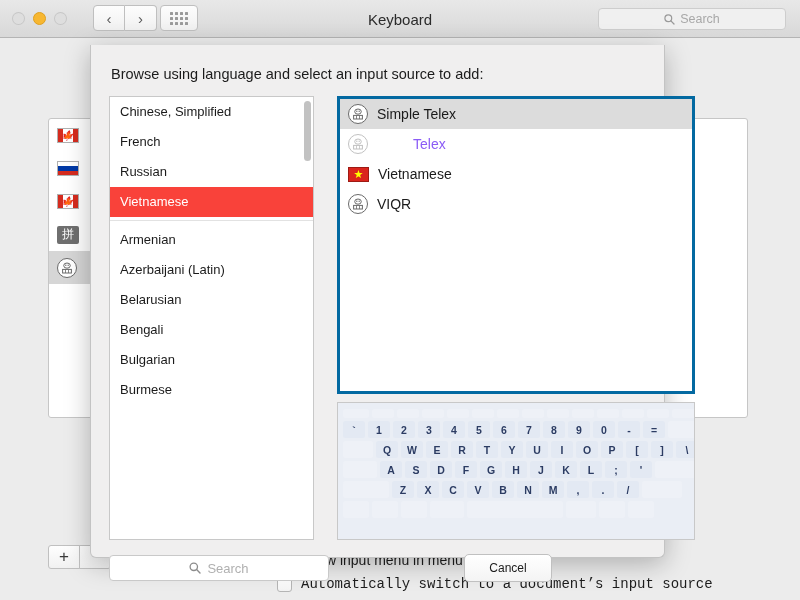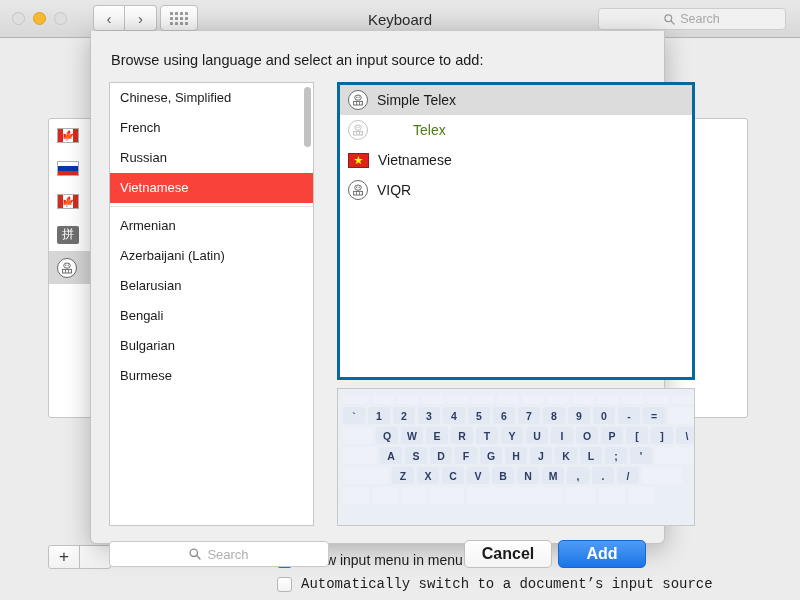--- a/index.html
+++ b/index.html
@@ -107,21 +107,21 @@
     border:1px solid #b5b5b5; background:linear-gradient(to bottom,#fff,#f3f3f3);
   }
   .chk.on {
     background:#2f7fec; border-color:#2570d6;
     display:flex; align-items:center; justify-content:center;
     color:#fff; font-size:11px; line-height:1;
   }
 
   
   .sheet {
-    position: absolute; left: 90px; top: 31px; width: 575px; height: 513px;
+    position: absolute; left: 90px; top: 45px; width: 575px; height: 513px;
     background: #f0efef;
     border: 1px solid #c3c3c3;
     border-top: none;
     border-radius: 0 0 6px 6px;
     box-shadow: 0 6px 26px rgba(0,0,0,0.26);
   }
   .sheet-title {
     position: absolute; left: 20px; top: 21px;
     font-size: 14.5px; color: #1b1b1b;
   }
@@ -147,21 +147,21 @@
 
   .src-box {
     position: absolute; left: 246px; top: 51px; width: 358px; height: 298px;
     background: #ffffff; border: 3px solid #0369a1;
   }
   .src-item {
     height: 30px; display: flex; align-items: center; gap: 9px;
     padding-left: 8px; font-size: 14px; color: #1b1b1b;
   }
   .src-item.selected { background: #dcdcdc; }
-  .src-item.dim { color: #4d7c0f; gap: 45px; }
+  .src-item.dim { color: #8b5cf6; gap: 45px; }
   .src-item.dim .ime-circle { border-color: #c2c2c2; }
   .src-item.dim .ime-circle svg { opacity: 0.42; }
   .flag.vn {
     background:#da251d; width:21px; height:15px; border:1px solid #9e1a14;
     display:flex; align-items:center; justify-content:center;
   }
   .flag.vn span { color:#ffff00; font-size:11px; line-height:1; }
 
   .kbd-box {
     position: absolute; left: 246px; top: 357px; width: 358px; height: 138px;
@@ -182,23 +182,22 @@
   .key.w34 { width: 34px; } .key.w40 { width: 40px; } .key.w46 { width: 46px; } .key.w96 { width: 96px; }
 
   .sheet-search {
     position: absolute; left: 18px; top: 510px; width: 220px; height: 26px;
     background: #ffffff; border: 1px solid #c9c9c9; border-radius: 4px;
     display: flex; align-items: center; justify-content: center; gap: 6px;
   }
   .sheet-search .ph { color: #b0b0b0; font-size: 13px; }
   .btn {
     position: absolute; top: 509px; height: 28px; border-radius: 5px;
-    font-size: 16px; display: flex; align-items: center; justify-content: center;
+    font-size: 12px; display: flex; align-items: center; justify-content: center;
     border: 1px solid #c0c0c0;
-    font-weight: bold;
   }
   .btn.cancel { right: 112px; width: 88px; background: linear-gradient(to bottom,#ffffff,#f4f4f4); color:#1b1b1b; }
   .btn.add { right: 18px; width: 88px; background: linear-gradient(to bottom,#4f9bf5,#1a75e8); border-color:#1568d4; color:#ffffff; }
 
   svg.magnifier { display:block; }
 </style>
 </head>
 <body>
 
 <div id="root">
@@ -471,15 +470,14 @@
 
     <div class="sheet-search">
       <svg class="magnifier" width="12" height="12" viewBox="0 0 12 12">
         <circle cx="4.8" cy="4.8" r="3.7" fill="none" stroke="#8c8c8c" stroke-width="1.3"></circle>
         <line x1="7.6" y1="7.6" x2="11" y2="11" stroke="#8c8c8c" stroke-width="1.4" stroke-linecap="round"></line>
       </svg>
       <span class="ph">Search</span>
     </div>
 
     <div class="btn cancel">Cancel</div>
-    <div class="btn add">Add</div>
   </div>
 </div>
 
 </body></html>

